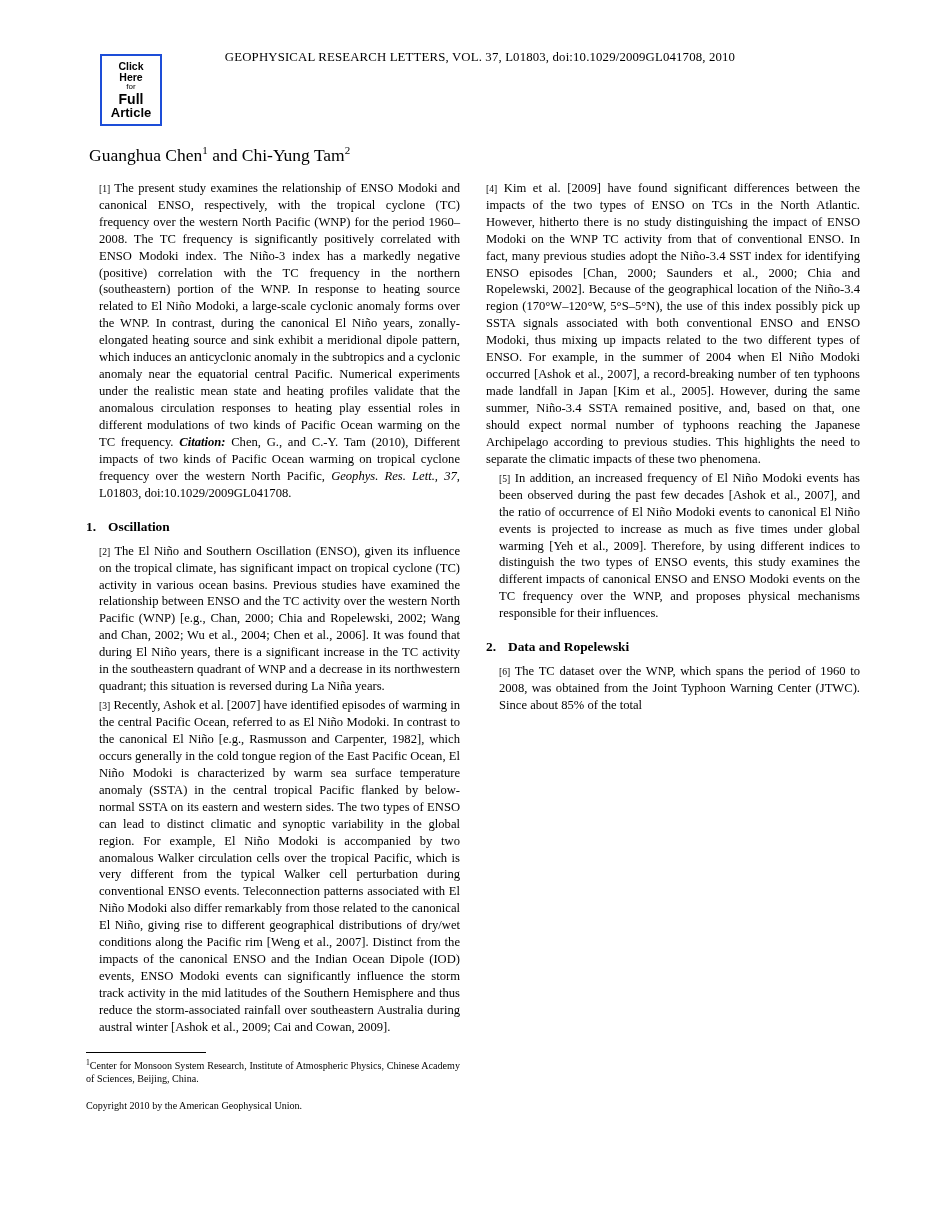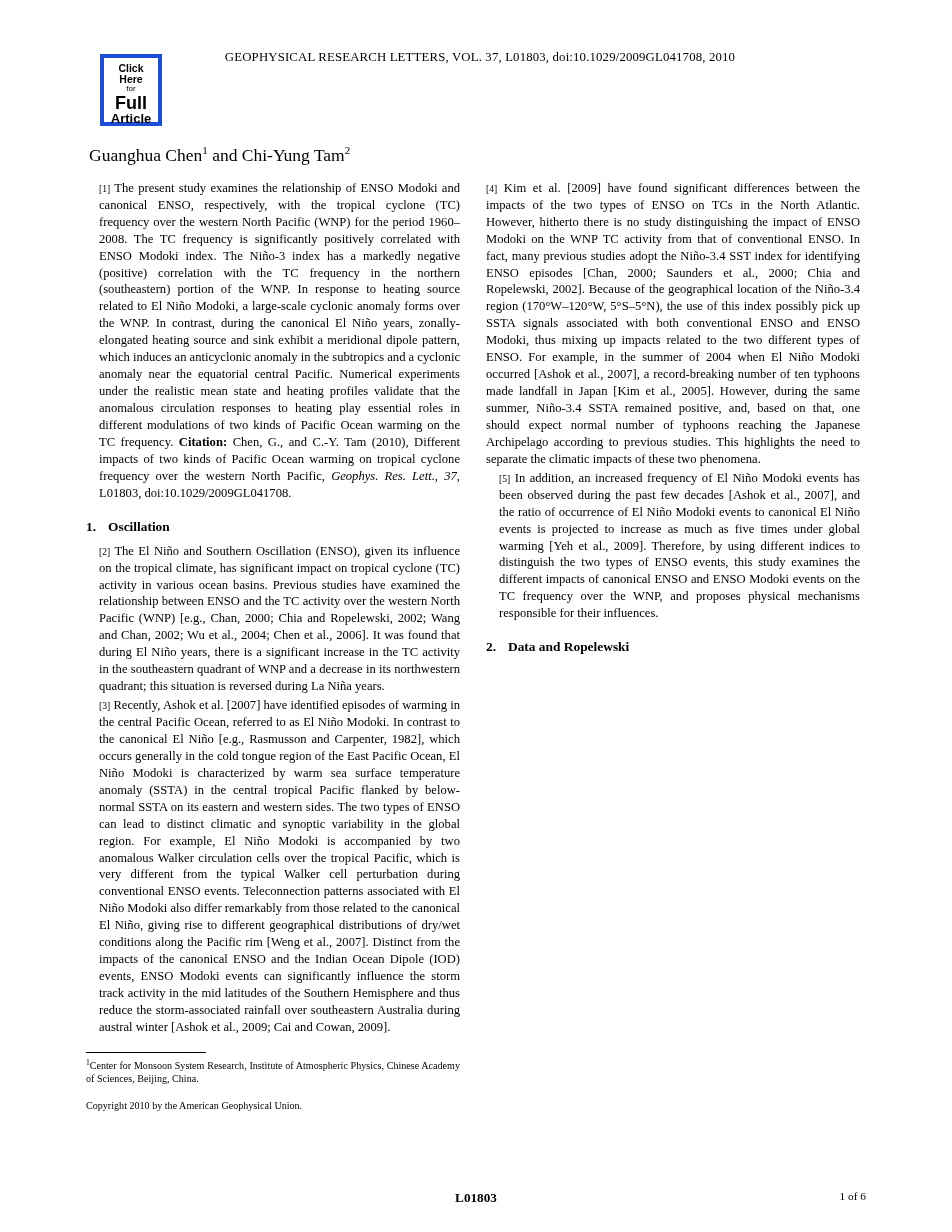--- a/index.html
+++ b/index.html
@@ -26,30 +26,30 @@
   .header-row {
     position: relative;
     height: 86px;
   }
   .click-here-badge {
     position: absolute;
     left: 14px;
     top: 10px;
     width: 62px;
     height: 72px;
-    border: 4px solid #1d4ed8;
+    border: 2px solid #1d4ed8;
     text-align: center;
     line-height: 1.0;
     padding-top: 2px;
     box-sizing: border-box;
   }
   .click-here-badge .l1 { font-family: "Liberation Sans", sans-serif; font-weight: bold; font-size: 10.5px; display:block; margin-top:3px;}
   .click-here-badge .l2 { font-family: "Liberation Sans", sans-serif; font-weight: bold; font-size: 10.5px; display:block;}
   .click-here-badge .l3 { font-family: "Liberation Sans", sans-serif; font-size: 8px; display:block; margin-top:1px;}
-  .click-here-badge .l4 { font-family: "Liberation Sans", sans-serif; font-weight: bold; font-size: 18px; display:block; margin-top:1px;}
+  .click-here-badge .l4 { font-family: "Liberation Sans", sans-serif; font-weight: bold; font-size: 14px; display:block; margin-top:1px;}
   .click-here-badge .l5 { font-family: "Liberation Sans", sans-serif; font-weight: bold; font-size: 13px; display:block; margin-top:0px;}
   .journal-line {
     position: absolute;
     left: 8px; right: 0;
     top: 6px;
     text-align: center;
     font-size: 12.8px;
     letter-spacing: 0.15px;
   }
   
@@ -85,21 +85,21 @@
     margin: 0 0 0 0;
     text-indent: 0;
   }
   p.para + p.para { margin-top: 2px; }
   .pnum {
     font-size: 9.6px;
     vertical-align: baseline;
   }
   .indent-first { padding-left: 13px; text-indent: 0; }
   .it { font-style: italic; }
-  .bd { font-weight: bold; }
+  .bd { font-weight: bold; font-style: italic; }
   h2.section {
     font-size: 13.4px;
     font-weight: bold;
     margin: 16px 0 7px 0;
   }
   h2.section .num { display: inline-block; width: 22px; }
   
   .footnote-rule {
     width: 120px;
     height: 1px;
@@ -207,22 +207,22 @@
 
       <p class="para indent-first">
         <span class="pnum">[5]</span>
         <span>In addition, an increased frequency of El Niño Modoki events has been observed during the past few decades [Ashok et al., 2007], and the ratio of occurrence of El Niño Modoki events to canonical El Niño events is projected to increase as much as five times under global warming [Yeh et al., 2009]. Therefore, by using different indices to distinguish the two types of ENSO events, this study examines the different impacts of canonical ENSO and ENSO Modoki events on the TC frequency over the WNP, and proposes physical mechanisms responsible for their influences.</span>
       </p>
 
       <h2 class="section">
         <span class="num">2.</span><span>Data and Ropelewski</span>
       </h2>
 
+      <p class="para indent-first">
+        <span class="pnum">[6]</span>
+        <span>The TC dataset over the WNP, which spans the period of 1960 to 2008, was obtained from the Joint Typhoon Warning Center (JTWC). Since about 85% of the total</span>
+      </p>
 
     </div>
   </div>
 
-  <div class="footer">
-    <div class="pageid">L01803</div>
-    <div class="pagecount">1 of 6</div>
-  </div>
 
 </div>
 
 </body></html>

